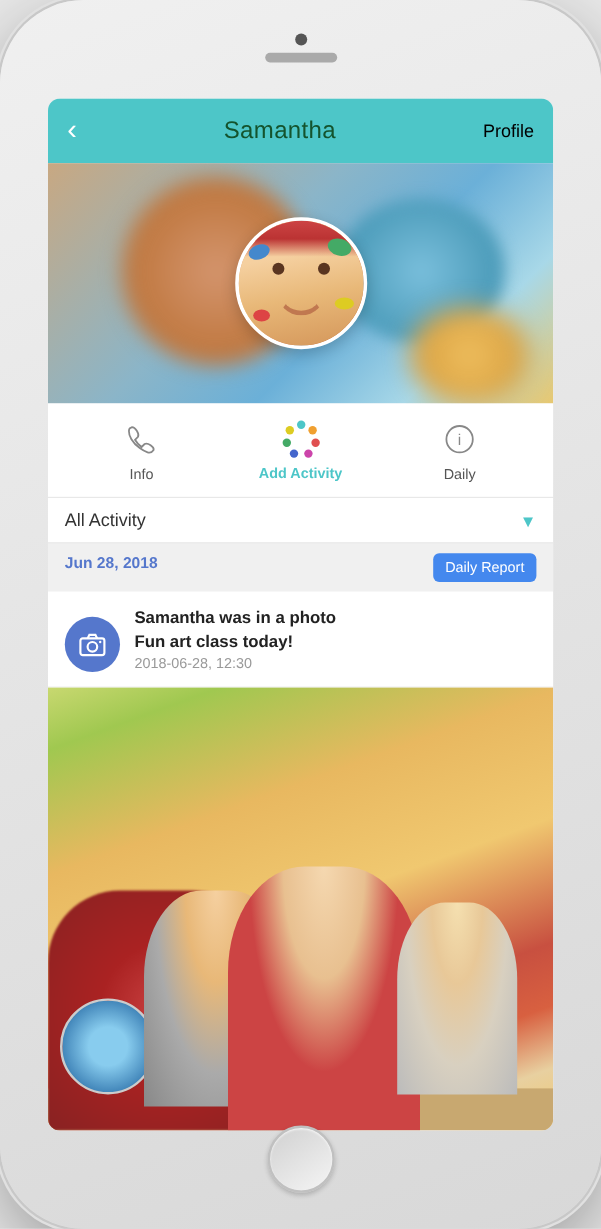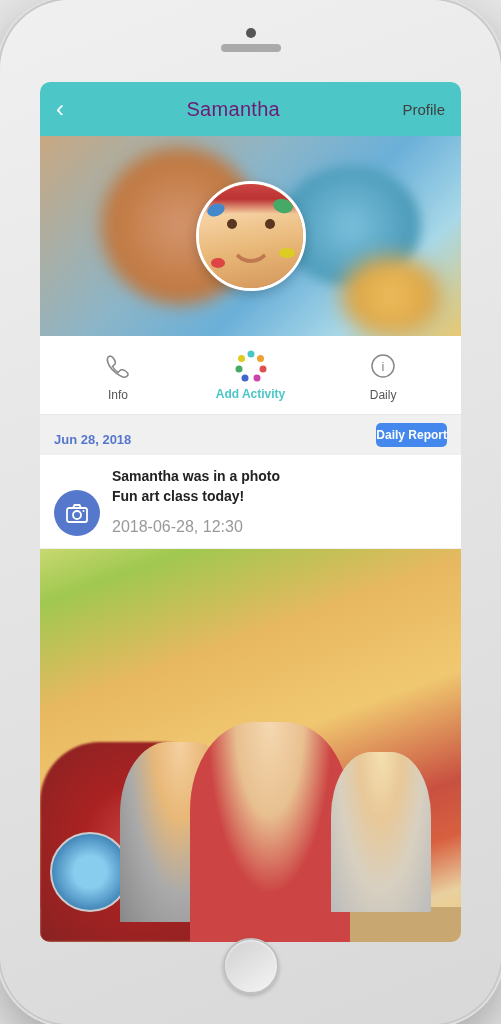--- a/index.html
+++ b/index.html
@@ -85,27 +85,27 @@
       padding: 0 16px;
       flex-shrink: 0;
     }
     .back-btn {
       color: white;
       font-size: 24px;
       font-weight: 300;
       cursor: pointer;
     }
     .header-title {
-      color: #701a75;
+      color: #14532d;
       font-size: 20px;
       font-weight: 500;
       letter-spacing: 0.3px;
     }
     .profile-link {
-      color: #404040;
+      color: #000000;
       font-size: 15px;
       font-weight: 400;
       cursor: pointer;
     }
 
     
     .hero-section {
       position: relative;
       height: 200px;
       background: linear-gradient(135deg, #c8a882 0%, #8bb5c8 40%, #6bb0d8 60%, #a8d8e8 80%, #e8c870 100%);
@@ -271,37 +271,37 @@
     }
     .filter-arrow {
       color: #4dc6c8;
       font-size: 14px;
     }
 
     
     .date-row {
       background: #f0f0f0;
       display: flex;
-      align-items: flex-end;
+      align-items: flex-start;
       justify-content: space-between;
       padding: 8px 14px;
       flex-shrink: 0;
       gap: 16px;
     }
     .date-text {
       color: #5577cc;
       font-size: 13px;
       font-weight: 600;
     }
     .daily-report-btn {
       background: #4488ee;
       color: white;
       font-size: 12px;
-      font-weight: 700;
-      padding: 5px 0;
+      font-weight: 400;
+      padding: 5px 10px;
       border-radius: 5px;
       cursor: pointer;
     }
 
     
     .activity-item {
       background: white;
       padding: 12px 14px;
       display: flex;
       align-items: flex-end;
@@ -326,23 +326,23 @@
     .activity-text-block {
       flex: 1;
     }
     .activity-title {
       font-size: 14px;
       font-weight: 700;
       color: #222;
       line-height: 1.4;
     }
     .activity-timestamp {
-      font-size: 16px;
+      font-size: 12px;
       color: #999;
-      margin-top: 12px;
+      margin-top: 2px;
     }
 
     
     .photo-section {
       flex: 1;
       overflow: hidden;
       position: relative;
       background: linear-gradient(160deg, #c8d870 0%, #a0c850 10%, #e8b860 30%, #f0c870 50%, #c85040 70%, #d86040 80%, #e8d0a0 90%, #f0c870 100%);
       min-height: 220px;
     }
@@ -478,20 +478,24 @@
         <div class="action-icon info-icon">
           <svg viewBox="0 0 28 28" fill="none" xmlns="http://www.w3.org/2000/svg">
             <circle cx="14" cy="14" r="11" stroke="#888" stroke-width="1.5"></circle>
             <text x="14" y="19" text-anchor="middle" font-size="13" fill="#888" font-family="Arial">i</text>
           </svg>
         </div>
         <span class="action-label">Daily</span>
       </div>
     </div>
 
+    <div class="filter-bar">
+      <span class="filter-label">All Activity</span>
+      <span class="filter-arrow">▼</span>
+    </div>
 
     <div class="date-row">
       <span class="date-text">Jun 28, 2018</span>
       <div class="daily-report-btn">Daily Report</div>
     </div>
 
     <div class="activity-item">
       <div class="activity-icon-circle">
 
         <svg viewBox="0 0 24 24" fill="white" xmlns="http://www.w3.org/2000/svg">

